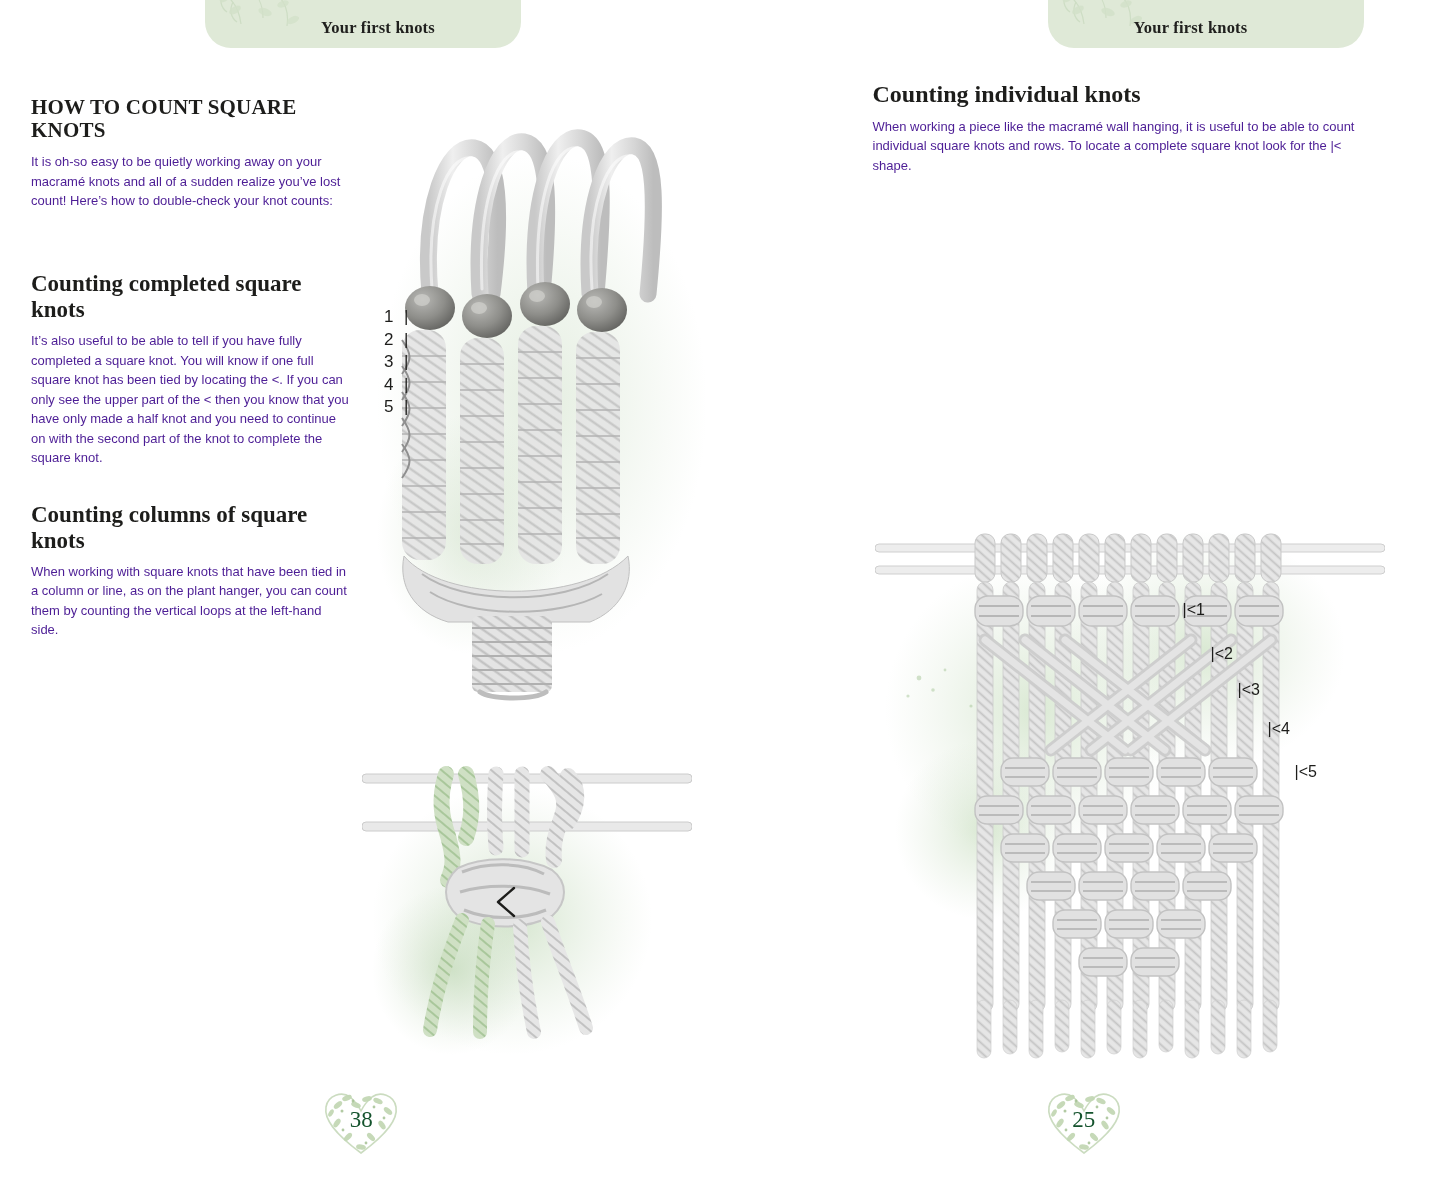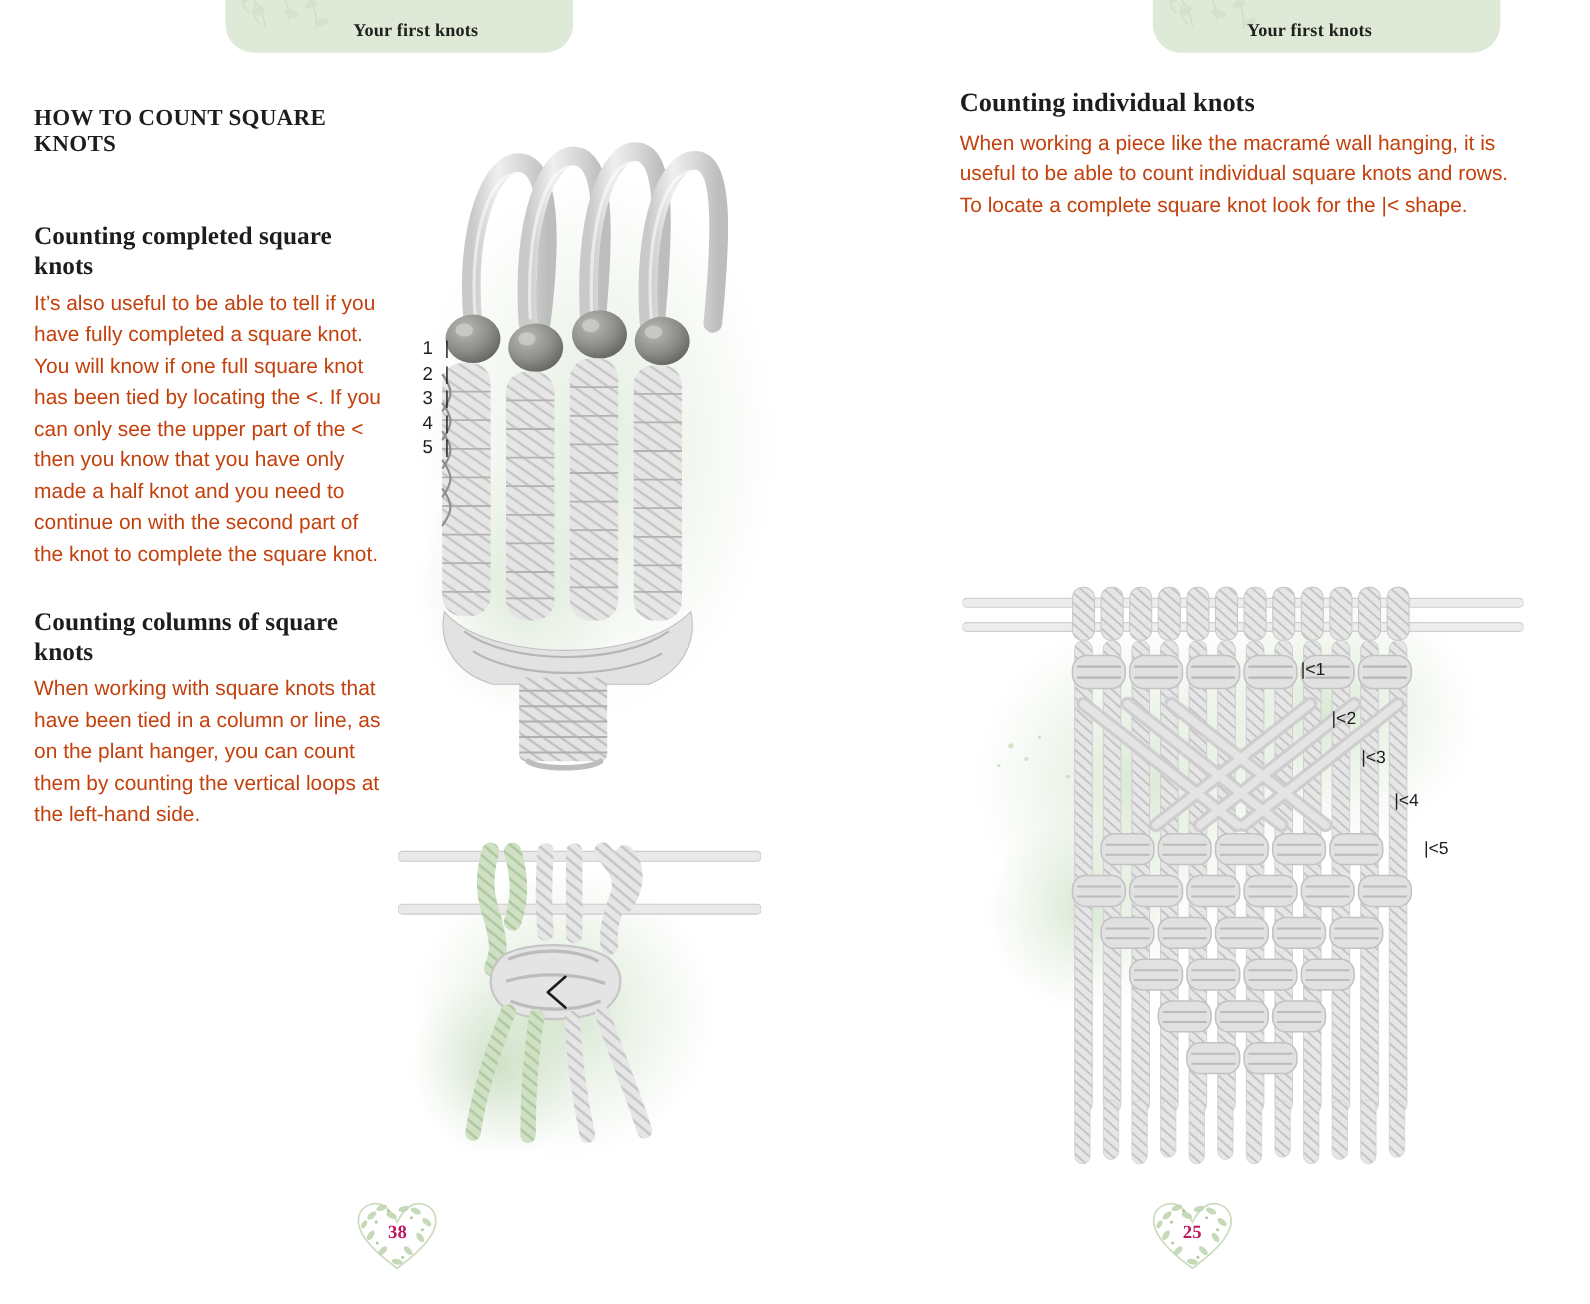--- a/index.html
+++ b/index.html
@@ -86,24 +86,24 @@
     margin: 0 0 7px 0;
   }
   h2.sub2 {
     font-family: "Liberation Serif", serif;
     font-weight: 700;
     font-size: 24px;
     line-height: 1.2;
     margin: 0 0 8px 0;
   }
   p.body {
-    font-size: 19px;
+    font-size: 13px;
     line-height: 1.5;
     margin: 0 0 14px 0;
-    color: #c2410c;
+    color: #4c1d95;
   }
   p.body.tight { margin-bottom: 0; }
   .block { margin-bottom: 26px; }
 
   
   .fig {
     position: absolute;
   }
   .fig svg { display: block; }
 
@@ -148,23 +148,23 @@
     width: 86px;
     height: 74px;
     display: flex;
     align-items: center;
     justify-content: center;
   }
   .folio-num {
     position: relative;
     z-index: 2;
     font-family: "Liberation Serif", serif;
-    font-size: 17px;
-    font-weight: 700;
-    color: #be185d;
+    font-size: 23px;
+    font-weight: 400;
+    color: #14532d;
     margin-top: -4px;
   }
   .folio-inner svg {
     position: absolute;
     left: 0; top: 0;
   }
 </style>
 </head>
 <body>
 
@@ -188,20 +188,21 @@
           <ellipse cx="60" cy="30" rx="7" ry="3.6" transform="rotate(20 60 30)"></ellipse>
           <ellipse cx="78" cy="22" rx="6" ry="3.2" transform="rotate(-20 78 22)"></ellipse>
           <ellipse cx="88" cy="38" rx="6.5" ry="3.4" transform="rotate(-25 88 38)"></ellipse>
         </g>
       </svg>
       <div class="label">Your first knots</div>
     </div>
 
     <div class="col">
       <h1 class="title">HOW TO COUNT SQUARE KNOTS</h1>
+      <p class="body">It is oh-so easy to be quietly working away on your macramé knots and all of a sudden realize you’ve lost count! Here’s how to double-check your knot counts:</p>
 
       <div class="block" style="margin-top:60px;">
         <h2 class="sub">Counting completed square knots</h2>
         <p class="body tight">It’s also useful to be able to tell if you have fully completed a square knot. You will know if one full square knot has been tied by locating the &lt;. If you can only see the upper part of the &lt; then you know that you have only made a half knot and you need to continue on with the second part of the knot to complete the square knot.</p>
       </div>
 
       <div class="block" style="margin-top:34px;">
         <h2 class="sub">Counting columns of square knots</h2>
         <p class="body tight">When working with square knots that have been tied in a column or line, as on the plant hanger, you can count them by counting the vertical loops at the left-hand side.</p>
       </div>

